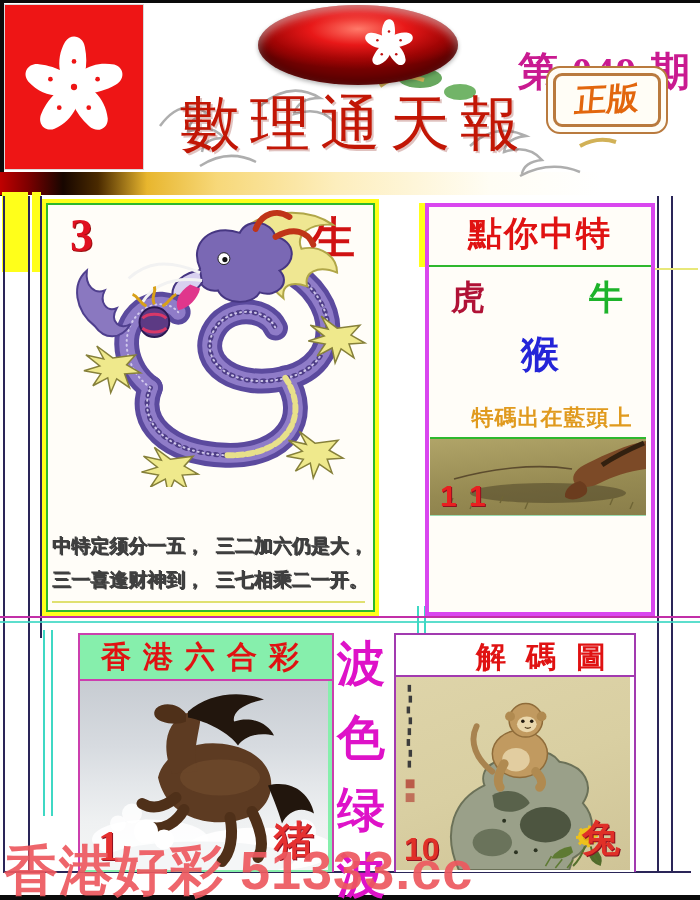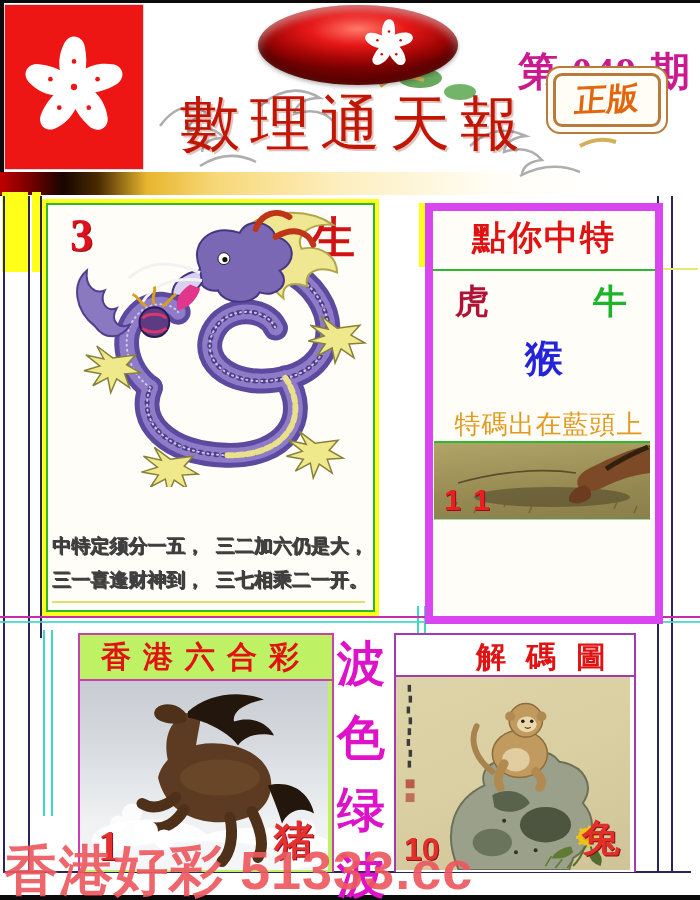--- a/index.html
+++ b/index.html
@@ -58,33 +58,33 @@
   .corner-zo{position:absolute;right:18px;top:4px;font-family:"Liberation Serif",serif;font-size:44px;font-weight:bold;color:#d01212;}
   .dragon-svg{position:absolute;left:2px;top:2px;}
   .caption{position:absolute;left:0;top:282px;width:100%;text-align:center;font-size:30px;font-weight:bold;color:#1b1bd0;letter-spacing:5px;
            text-shadow:-2px 0 #fff,2px 0 #fff,0 -2px #fff,0 2px #fff,3px 3px 2px rgba(40,40,70,.5);}
   .verse{position:absolute;left:4px;width:317px;text-align:left;font-size:19px;font-weight:bold;color:#404040;
          white-space:nowrap;text-shadow:1.3px 1.3px 0 #3c3c3c;font-family:Liberation Mono, monospace;}
   .verse1{top:328px;} .verse2{top:362px;}
   .ybottom{position:absolute;left:4px;top:396px;width:313px;height:2px;background:#e0e070;}
 
   
-  .tips-panel{left:425px;top:203px;width:222px;height:405px;background:#fffdf8;border:8px solid #d946ef;}
+  .tips-panel{left:425px;top:203px;width:222px;height:405px;background:#fffdf8;border:4px solid #d946ef;}
   .tips-title{position:absolute;left:0;top:4px;width:100%;text-align:center;font-size:34px;font-weight:bold;color:#e01212;letter-spacing:2px;}
   .tips-div{position:absolute;left:0;top:58px;width:100%;height:2px;background:#2eb82e;}
   .zo-red{position:absolute;left:22px;top:68px;font-size:34px;font-weight:bold;color:#b01236;}
   .zo-green{position:absolute;right:28px;top:68px;font-size:34px;font-weight:bold;color:#1db32a;}
   .zo-blue{position:absolute;left:0;top:122px;width:100%;text-align:center;font-size:38px;font-weight:bold;color:#2424d8;}
-  .tips-hint{position:absolute;left:5px;top:196px;width:100%;text-align:center;font-size:26px;font-weight:normal;color:#e09a1e;letter-spacing:1px;}
+  .tips-hint{position:absolute;left:12px;top:196px;width:100%;text-align:center;font-size:22px;font-weight:bold;color:#e09a1e;letter-spacing:1px;}
   .tips-photo{position:absolute;left:1px;top:230px;width:216px;height:76px;border-top:2px solid #2eb82e;border-bottom:1px solid #9adbb0;
               background:linear-gradient(175deg,#b0a468,#968a52 60%,#8a7e4a);overflow:hidden;}
   .tips-num{position:absolute;left:10px;bottom:2px;font-size:30px;font-weight:bold;color:#e82020;letter-spacing:14px;text-shadow:1px 1px 0 #8f1020;}
 
   
-  .m6-panel{left:78px;top:633px;width:252px;height:237px;background:#bef264;border:2px solid #cc3fae;border-bottom:none;}
+  .m6-panel{left:78px;top:633px;width:252px;height:237px;background:#86efac;border:2px solid #cc3fae;border-bottom:none;}
   .m6-title{position:absolute;left:0;top:2px;width:100%;text-align:center;font-size:30px;font-weight:bold;color:#e01212;letter-spacing:12px;}
   .m6-div{position:absolute;left:0;top:44px;width:100%;height:2px;background:#cc3fae;}
   .m6-photo{position:absolute;left:0;top:46px;width:248px;height:189px;overflow:hidden;
             background:linear-gradient(180deg,#c7ccd2 0%,#d7dbe0 35%,#e4e7ea 55%,#eff1f2 75%,#f5f6f6 100%);}
   .m6-num{position:absolute;left:18px;bottom:0;font-family:"Liberation Serif",serif;font-size:42px;font-weight:bold;color:#e53030;text-shadow:1px 1px 0 #8f1020;}
   .m6-zo{position:absolute;right:14px;bottom:2px;font-size:40px;font-weight:bold;color:#e53030;text-shadow:1px 1px 0 #8f1020;}
 
   
   .wave-char{left:336px;width:50px;text-align:center;font-family:"Liberation Serif",serif;font-size:48px;font-weight:bold;color:#de12c8;z-index:62;line-height:1;}
   .w0{top:640px;} .w1{top:714px;} .w2{top:786px;} .w3{top:852px;}

